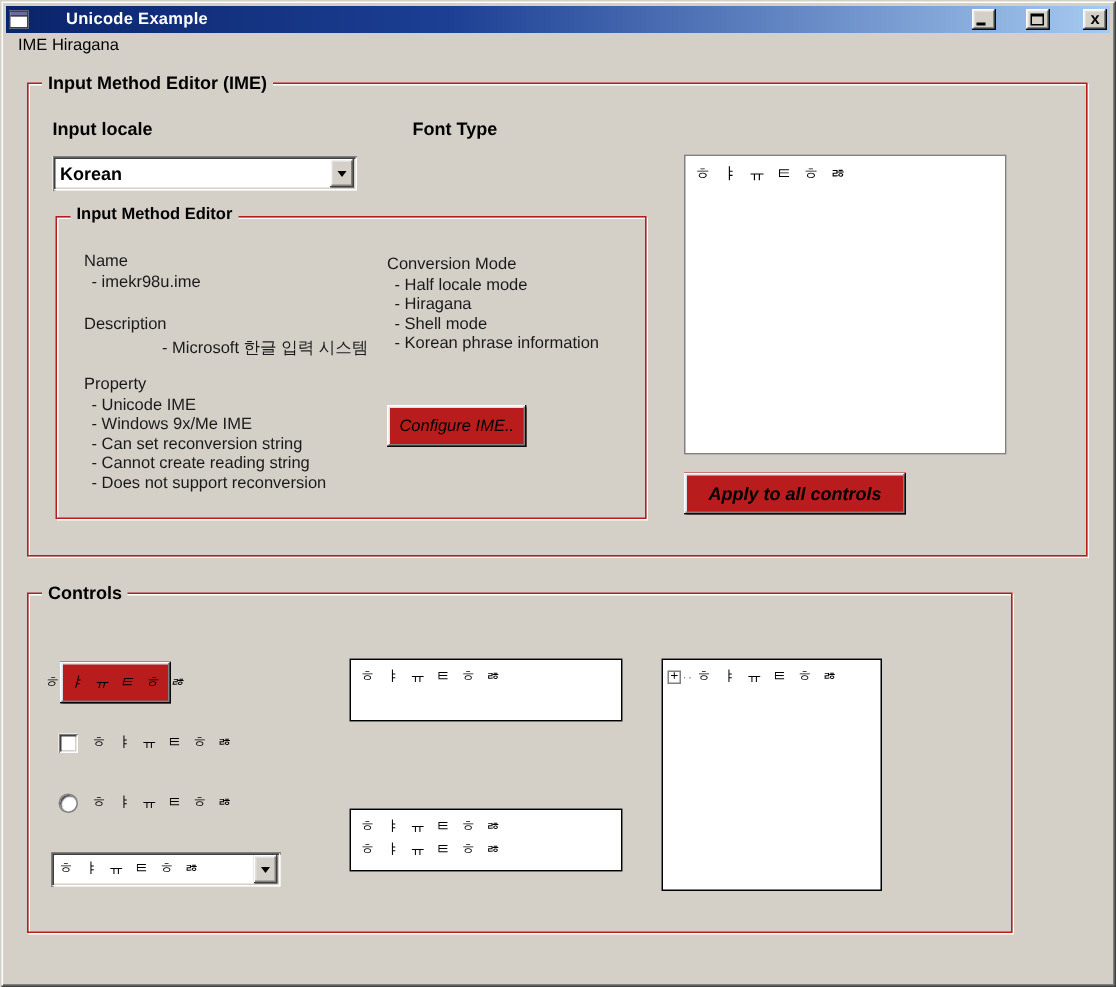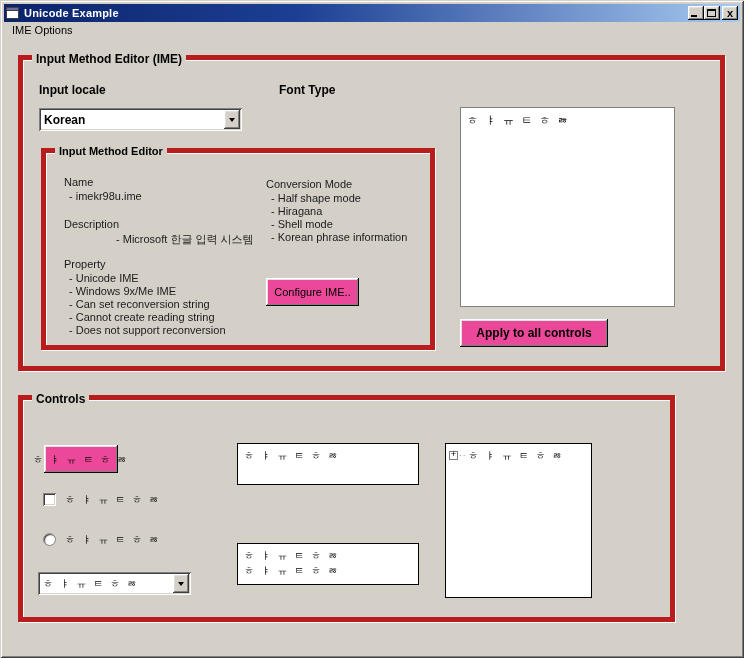--- a/index.html
+++ b/index.html
@@ -10,21 +10,21 @@
     position:relative; width:744px; height:658px; background:#d4d0c8;
     box-shadow: inset 1px 1px #d4d0c8, inset -1px -1px #404040,
                 inset 2px 2px #fff,    inset -2px -2px #808080;
     overflow:hidden;
   }
 
   
   .titlebar {
     position:absolute; left:4px; top:4px; right:4px; height:18px;
     background:linear-gradient(90deg,#0a246a 0%, #1c3f94 40%, #a6caf0 100%);
-    display:flex; align-items:center; padding:0 2px;
+    display:flex; align-items:center; padding:0 2px;gap:20px;
   }
   .app-icon { width:14px; height:13px; position:relative; flex:0 0 auto; }
   .app-icon .frame { position:absolute; left:0; top:0; width:13px; height:12px; background:#fff; border:1px solid #404040; }
   .app-icon .bar   { position:absolute; left:1px; top:1px; width:11px; height:3px; background:#6b6b9c; border-bottom:1px solid #404040; }
   .title-text { color:#fff; font-weight:bold; font-size:11px; margin-left:4px; flex:1;
                 white-space:nowrap; letter-spacing:0.2px; }
   .tb-btn {
     width:16px; height:14px; background:#d4d0c8; position:relative; flex:0 0 auto;
     box-shadow: inset -1px -1px #0a0a0a, inset 1px 1px #fff,
                 inset -2px -2px #808080, inset 2px 2px #dfdfdf;
@@ -34,21 +34,21 @@
   .glyph-min { position:absolute; left:3px; bottom:3px; width:6px; height:2px; background:#000; }
   .glyph-max { position:absolute; left:3px; top:3px; width:9px; height:8px; border:1px solid #000; border-top:2px solid #000; background:transparent; }
   .glyph-close { font-size:11px; font-weight:bold; line-height:10px; margin-top:-1px; }
 
   
   .menubar { position:absolute; left:4px; top:23px; right:4px; height:16px; }
   .menu-item { display:inline-block; padding:1px 6px 2px 8px; }
 
   
   .groupbox {
-    position:absolute; border:5px solid #b91c1c;
+    position:absolute; border:1px solid #b91c1c;
     box-shadow: 1px 1px 0 #fff, inset 1px 1px 0 #fff;
   }
   .gb-title {
     position:absolute; top:-8px; left:9px; background:#d4d0c8;
     padding:0 4px; font-weight:bold; font-size:12px; white-space:nowrap;
   }
   .gb-title.small { font-size:11px; }
 
   .lbl { position:absolute; font-weight:bold; font-size:12px; white-space:nowrap; }
   .txt { position:absolute; font-size:11px; white-space:nowrap; color:#1a1a1a; }
@@ -67,25 +67,25 @@
     width:16px; background:#d4d0c8; flex:0 0 auto;
     box-shadow: inset -1px -1px #404040, inset 1px 1px #fff,
                 inset -2px -2px #808080, inset 2px 2px #dfdfdf;
     display:flex; align-items:center; justify-content:center;
   }
   .arrow-down { width:0; height:0; border-left:3px solid transparent;
                 border-right:3px solid transparent; border-top:4px solid #000; }
 
   
   .btn {
-    position:absolute; background:#ec4899;
+    position:absolute; background:#b91c1c;
     box-shadow: inset -1px -1px #0a0a0a, inset 1px 1px #fff,
                 inset -2px -2px #808080, inset 2px 2px #dfdfdf;
     display:flex; align-items:center; justify-content:center;
-    font-size:11px; white-space:nowrap;
+    font-size:11px; white-space:nowrap;font-style:italic;
   }
   .btn.bold { font-weight:bold; font-size:12px; }
 
   
   .display { position:absolute; background:#fff; border:1px solid #808080; padding:5px 6px; }
   .edit    { position:absolute; background:#fff; border:1px solid #000;    padding:4px 6px; }
 
   .jamo { font-size:10px; letter-spacing:2px; white-space:nowrap; line-height:15px; }
 
   
@@ -128,21 +128,21 @@
     </div>
     <div class="tb-btn">
       <div class="glyph-max"></div>
     </div>
     <div class="tb-btn close">
       <span class="glyph-close">x</span>
     </div>
   </div>
 
   <div class="menubar">
-    <span class="menu-item">IME Options</span>
+    <span class="menu-item">IME Hiragana</span>
   </div>
 
   <div class="groupbox" style="left:18px; top:55px; width:707px; height:316px;">
     <span class="gb-title">Input Method Editor (IME)</span>
 
     <span class="lbl" style="left:16px; top:23px;">Input locale</span>
     <div class="combo" style="left:16px; top:48px; width:203px; height:23px;">
       <span class="combo-text">Korean</span>
       <span class="combo-btn">
         <span class="arrow-down"></span>
@@ -169,21 +169,21 @@
       <span class="txt" style="left:23px; top:79px;margin-left:47px;">- Microsoft 한글 입력 시스템</span>
 
       <span class="txt" style="left:18px; top:105px;">Property</span>
       <span class="txt" style="left:23px; top:119px;">- Unicode IME</span>
       <span class="txt" style="left:23px; top:132px;">- Windows 9x/Me IME</span>
       <span class="txt" style="left:23px; top:145px;">- Can set reconversion string</span>
       <span class="txt" style="left:23px; top:158px;">- Cannot create reading string</span>
       <span class="txt" style="left:23px; top:171px;">- Does not support reconversion</span>
 
       <span class="txt" style="left:220px; top:25px;">Conversion Mode</span>
-      <span class="txt" style="left:225px; top:39px;">- Half shape mode</span>
+      <span class="txt" style="left:225px; top:39px;">- Half locale mode</span>
       <span class="txt" style="left:225px; top:52px;">- Hiragana</span>
       <span class="txt" style="left:225px; top:65px;">- Shell mode</span>
       <span class="txt" style="left:225px; top:78px;">- Korean phrase information</span>
 
       <div class="btn" style="left:220px; top:125px; width:93px; height:28px;">
         <span>Configure IME..</span>
       </div>
     </div>
   </div>
 

